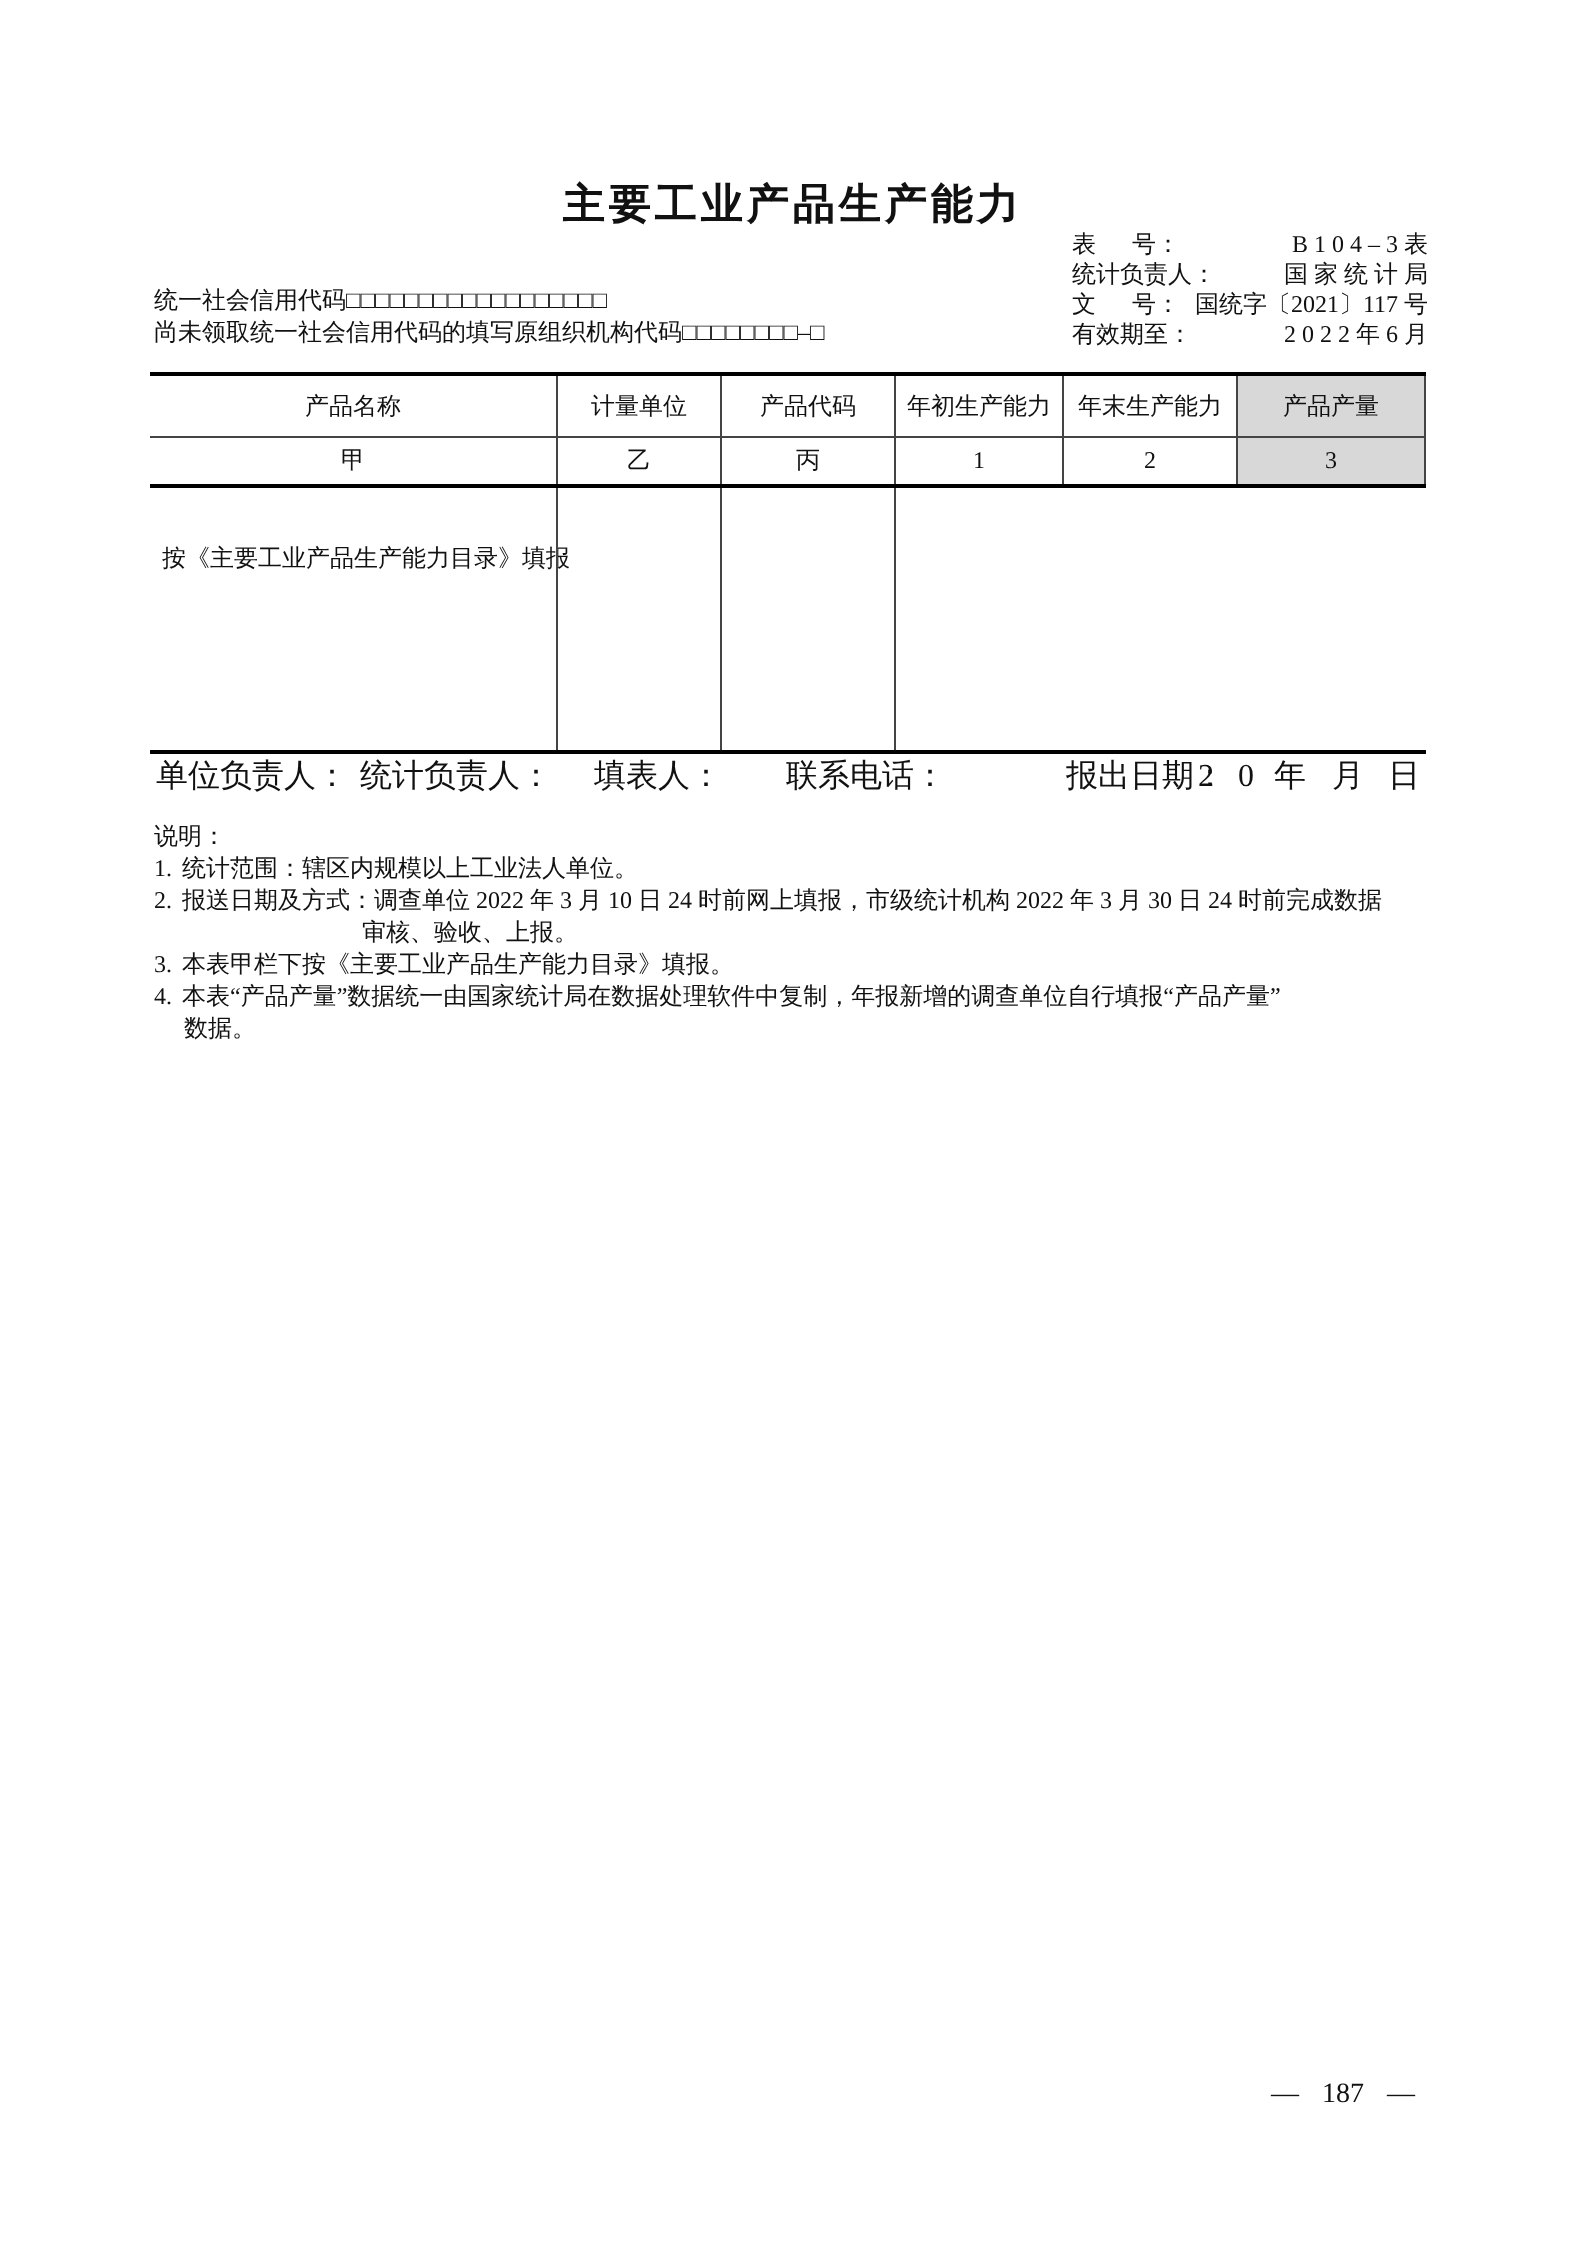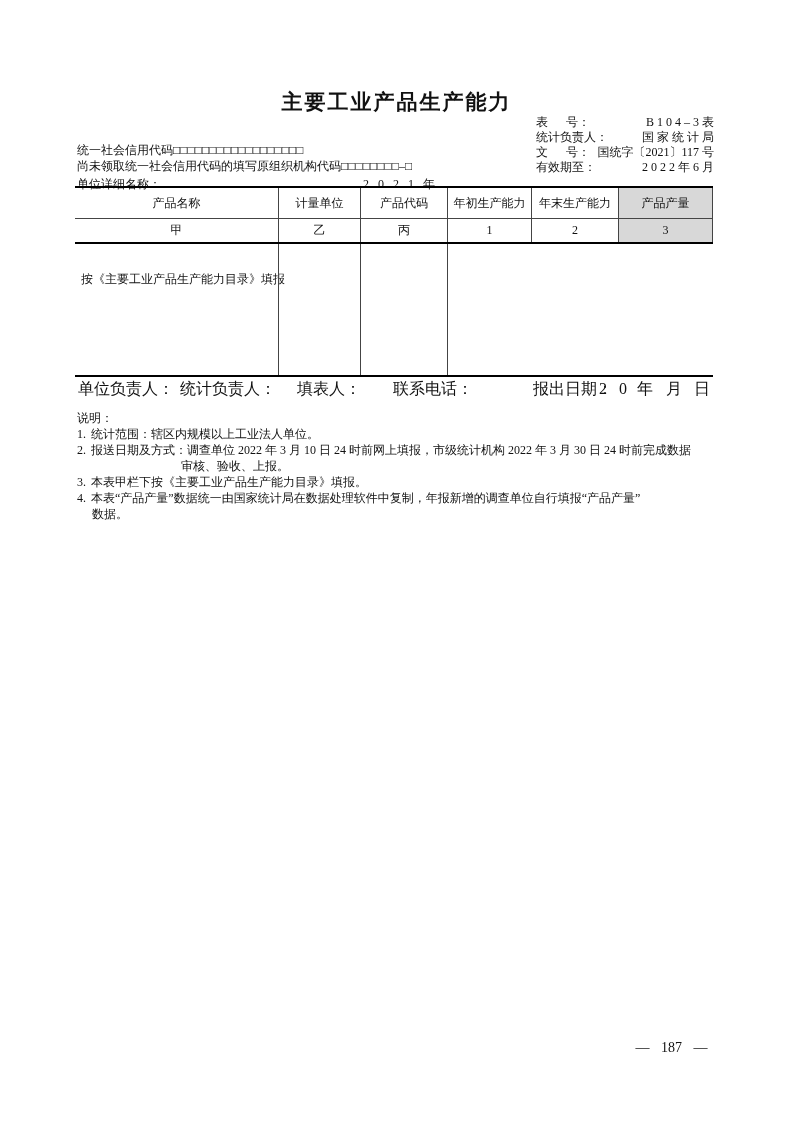--- a/index.html
+++ b/index.html
@@ -108,24 +108,20 @@
     </div>
     <div class="meta-line">
       <span>有效期至：</span>
       <span>2 0 2 2 年 6 月</span>
     </div>
   </div>
 
   <div class="unit-block">
     <div class="unit-line">统一社会信用代码□□□□□□□□□□□□□□□□□□</div>
     <div class="unit-line">尚未领取统一社会信用代码的填写原组织机构代码□□□□□□□□–□</div>
-    <div class="unit-line name">
-      <span>单位详细名称：</span>
-      <span class="report-year">2 0 2 1 年</span>
-    </div>
   </div>
 
   <div class="form-table">
     <div class="trow header">
       <div class="tcell w1">产品名称</div>
       <div class="tcell w2">计量单位</div>
       <div class="tcell w3">产品代码</div>
       <div class="tcell w4">年初生产能力</div>
       <div class="tcell w5">年末生产能力</div>
       <div class="tcell w6 shaded">产品产量</div>

